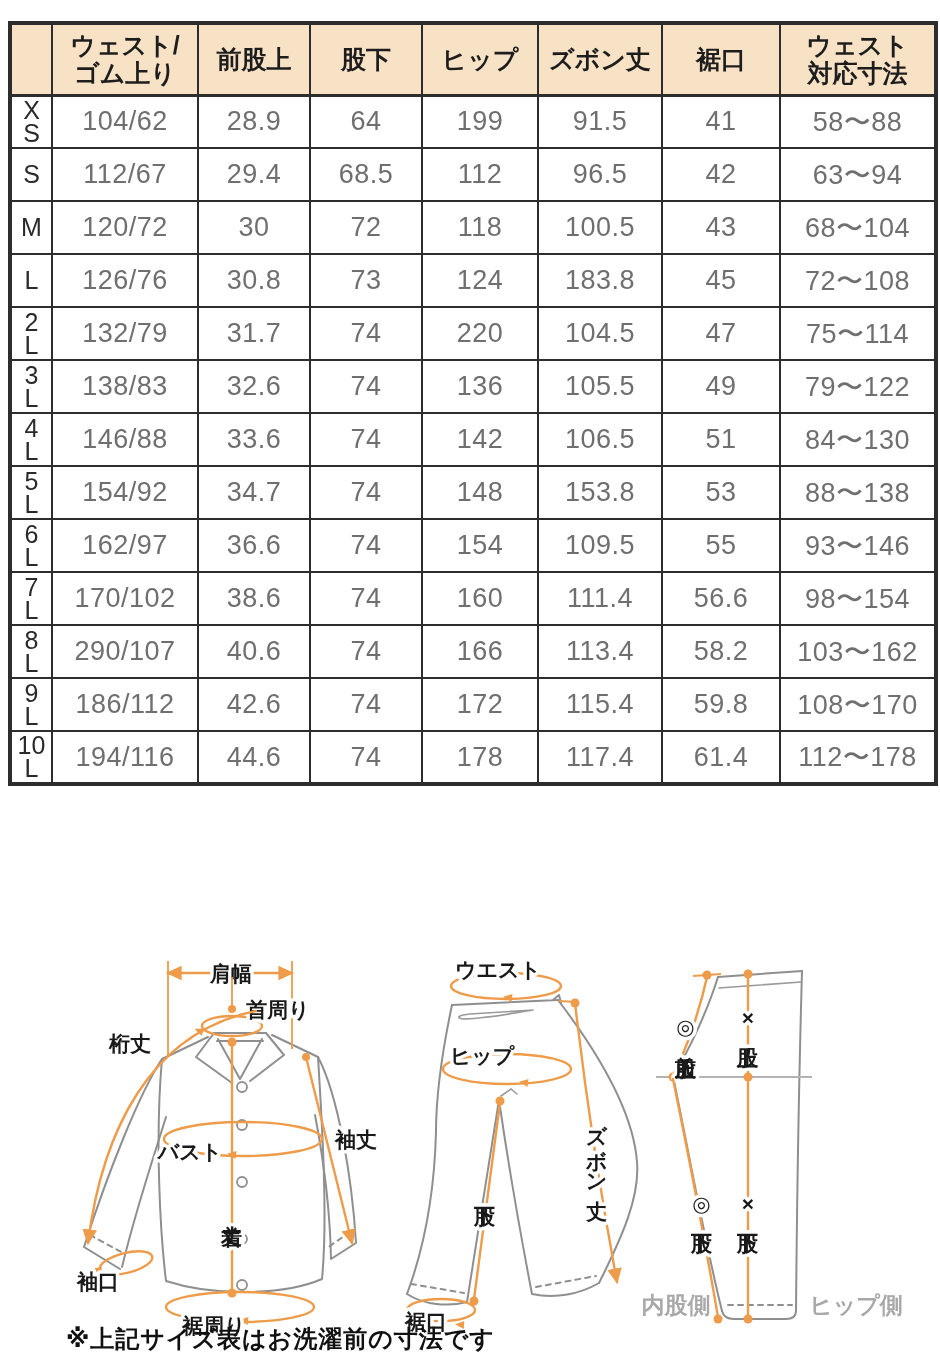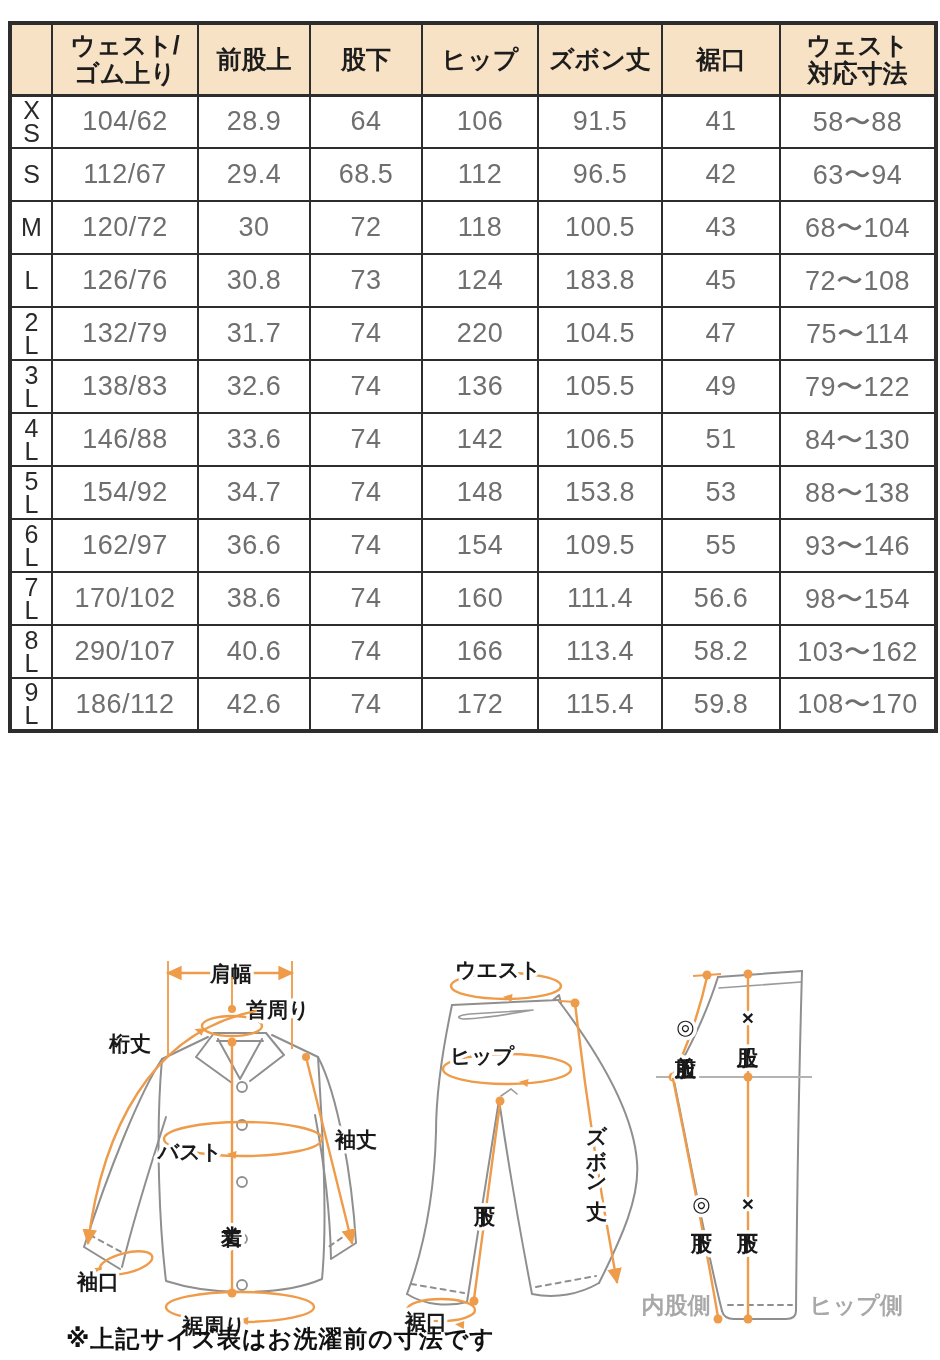--- a/index.html
+++ b/index.html
@@ -67,21 +67,21 @@
 対応寸法</th>
       </tr>
     </thead>
     <tbody>
         <tr>
           <td class="size-cell">X
 S</td>
           <td class="value-cell">104/62</td>
           <td class="value-cell">28.9</td>
           <td class="value-cell">64</td>
-          <td class="value-cell">106</td>
+          <td class="value-cell">199</td>
           <td class="value-cell">91.5</td>
           <td class="value-cell">41</td>
           <td class="value-cell">58〜88</td>
         </tr>
         <tr>
           <td class="size-cell">S</td>
           <td class="value-cell">112/67</td>
           <td class="value-cell">29.4</td>
           <td class="value-cell">68.5</td>
           <td class="value-cell">112</td>
@@ -189,20 +189,31 @@
         <tr>
           <td class="size-cell">9
 L</td>
           <td class="value-cell">186/112</td>
           <td class="value-cell">42.6</td>
           <td class="value-cell">74</td>
           <td class="value-cell">172</td>
           <td class="value-cell">115.4</td>
           <td class="value-cell">59.8</td>
           <td class="value-cell">108〜170</td>
+        </tr>
+        <tr>
+          <td class="size-cell">10
+L</td>
+          <td class="value-cell">194/116</td>
+          <td class="value-cell">44.6</td>
+          <td class="value-cell">74</td>
+          <td class="value-cell">178</td>
+          <td class="value-cell">117.4</td>
+          <td class="value-cell">61.4</td>
+          <td class="value-cell">112〜178</td>
         </tr>
       </tbody>
   </table>
 
   <svg class="diagrams" width="940" height="420" viewBox="0 0 940 420">
     <defs>
       <marker id="ah" viewBox="0 0 8 8" refX="6.5" refY="4" markerWidth="7" markerHeight="7" orient="auto-start-reverse">
         <path d="M0,0.5 L7.5,4 L0,7.5 z" fill="#ee9b4a"></path>
       </marker>
     </defs>

